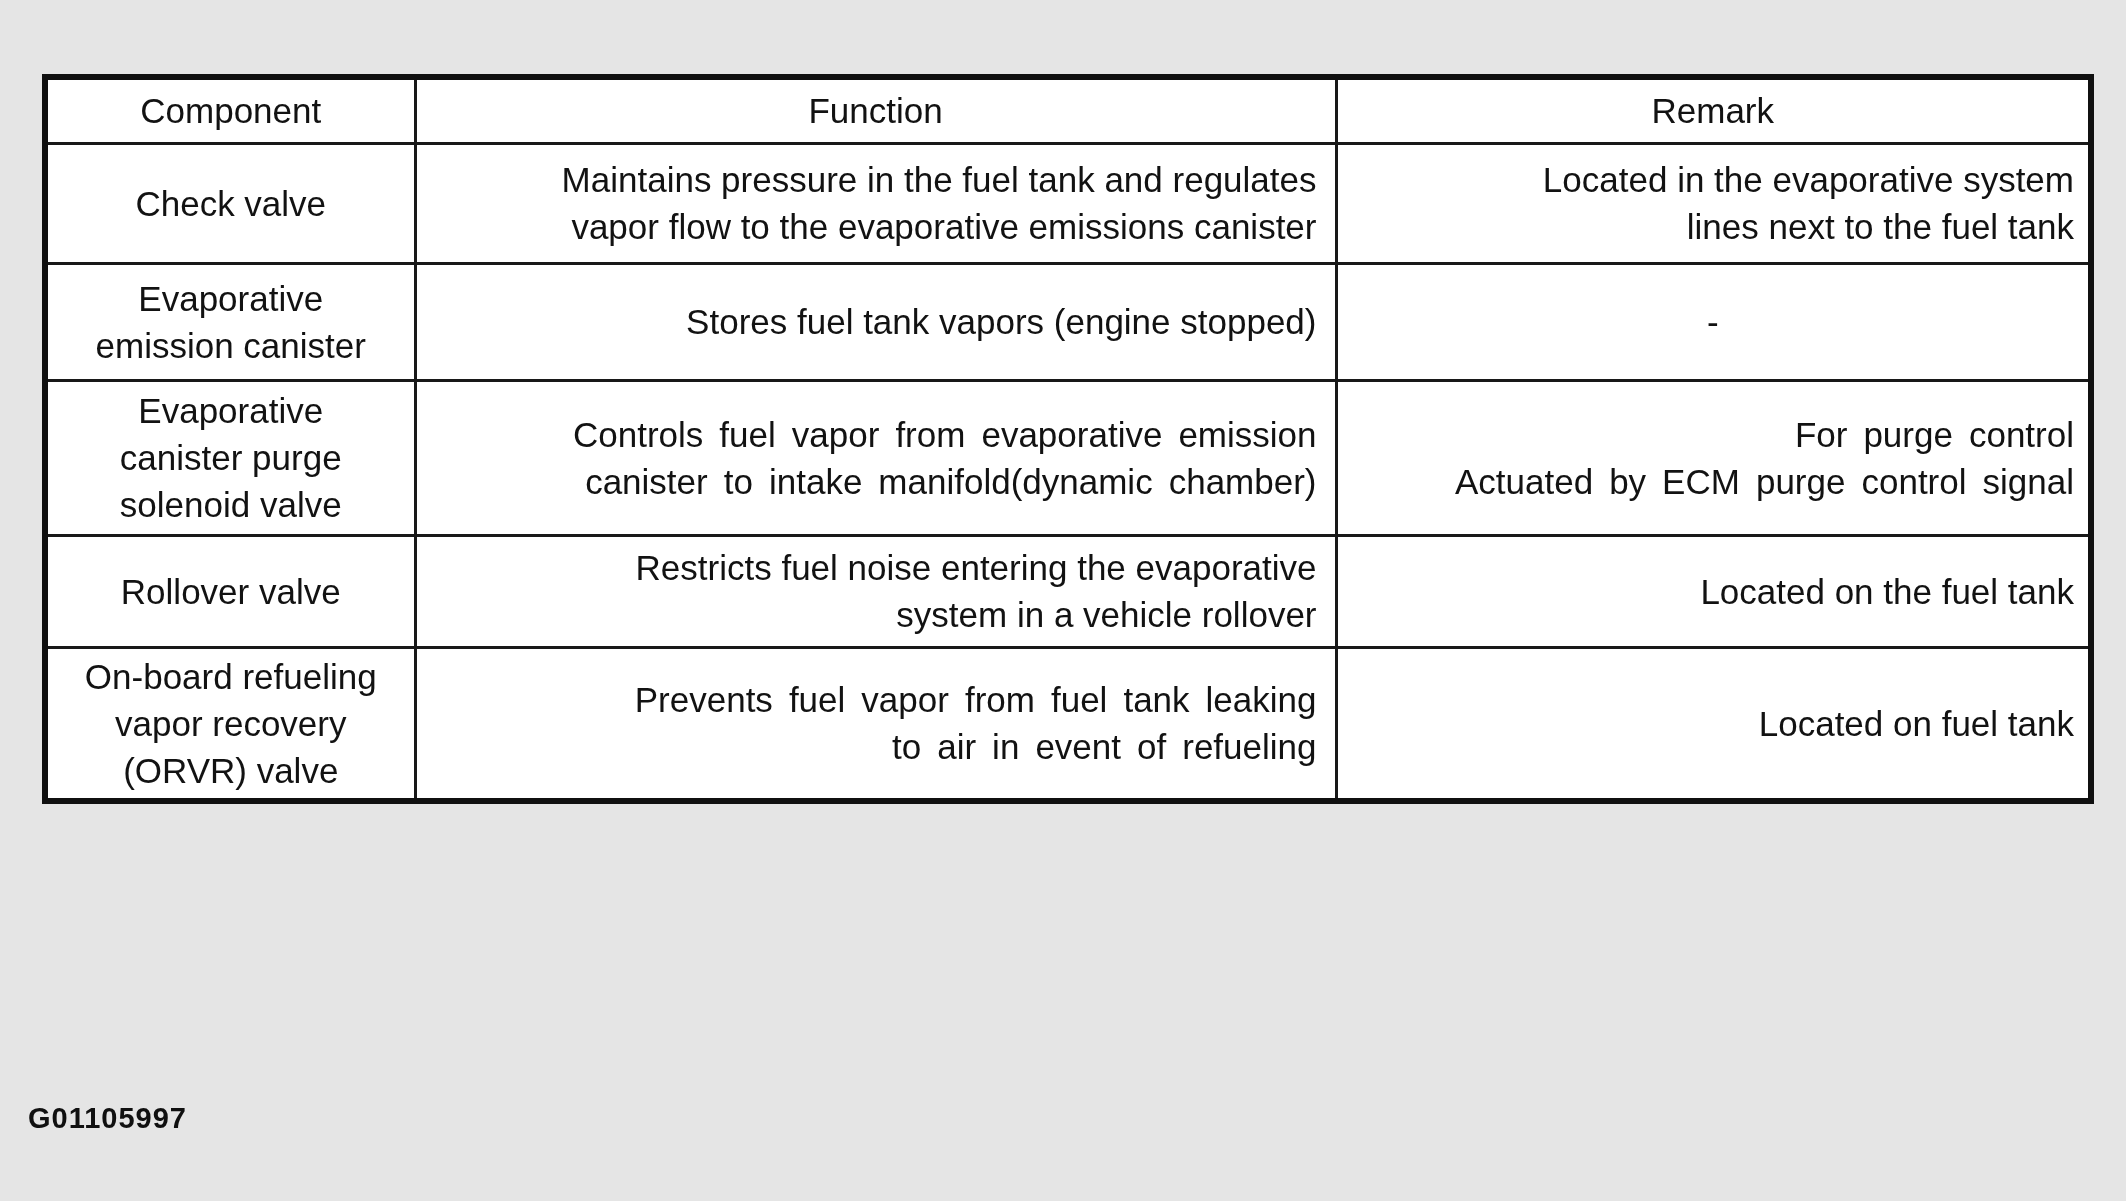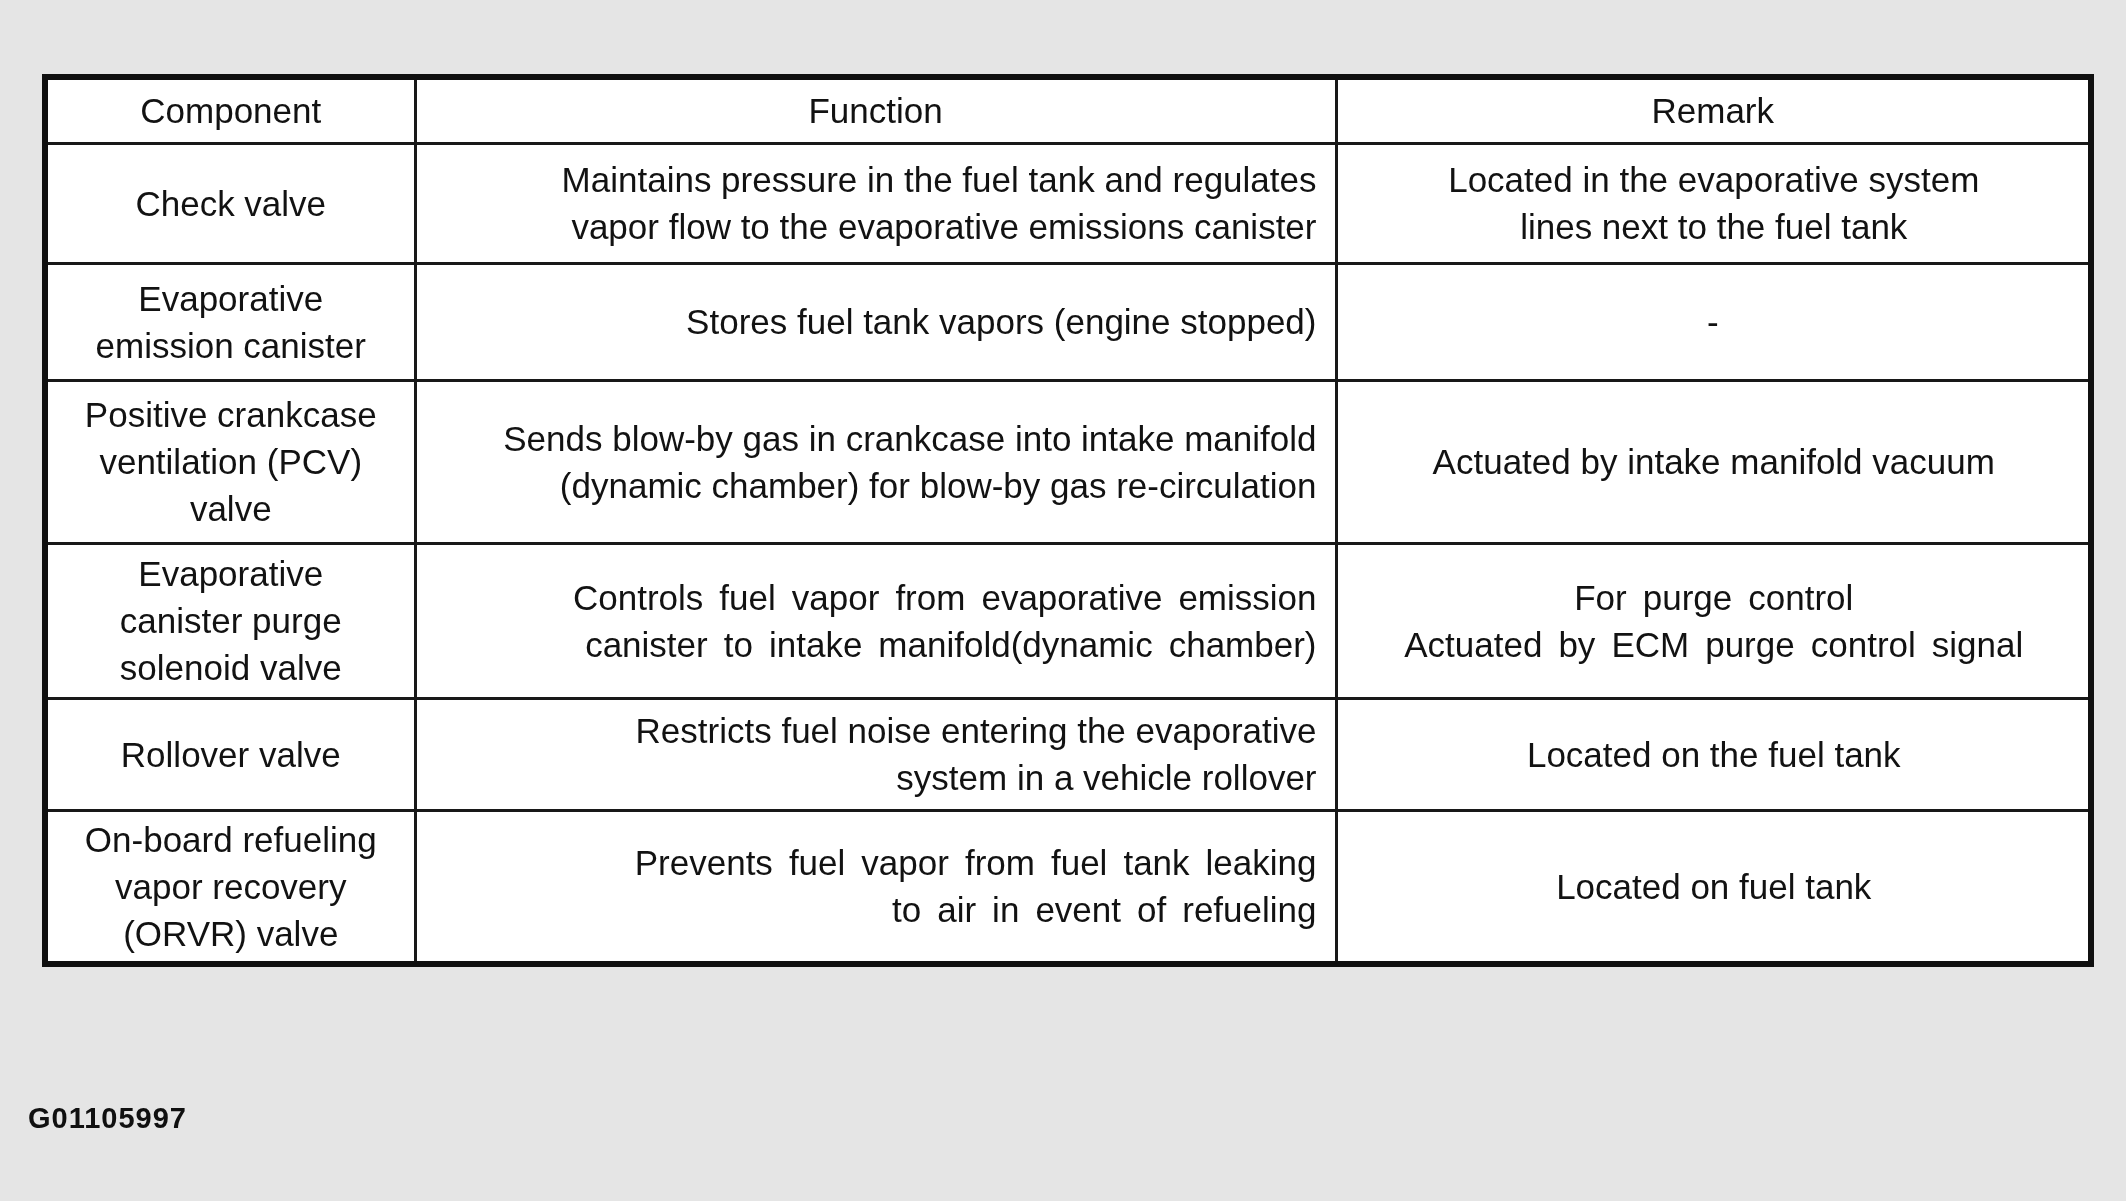--- a/index.html
+++ b/index.html
@@ -54,21 +54,21 @@
   tr.r7    { height: 152px; }
   td.comp {
     text-align: center;
     padding: 4px 10px;
   }
   td.func {
     text-align: right;
     padding: 6px 18px 6px 18px;
   }
   td.rem {
-    text-align: center;
+    text-align: right;
     padding: 6px 14px 6px 16px;
   }
   td.dash {
     text-align: center;
     padding: 6px 0;
   }
   
   .ws1 { word-spacing: 0.18em; }
   .ws2 { word-spacing: 0.42em; }
   .figure-id {
@@ -106,28 +106,20 @@
 vapor flow to the evaporative emissions canister</td>
         <td class="rem">Located in the evaporative system
 lines next to the fuel tank</td>
       </tr>
       <tr class="r2">
         <td class="comp">Evaporative
 emission canister</td>
         <td class="func">Stores fuel tank vapors (engine stopped)</td>
         <td class="rem dash">-</td>
       </tr>
-      <tr class="r3">
-        <td class="comp">Positive crankcase
-ventilation (PCV)
-valve</td>
-        <td class="func">Sends blow-by gas in crankcase into intake manifold
-(dynamic chamber) for blow-by gas re-circulation</td>
-        <td class="rem">Actuated by intake manifold vacuum</td>
-      </tr>
       <tr class="r4">
         <td class="comp">Evaporative
 canister purge
 solenoid valve</td>
         <td class="func ws1">Controls fuel vapor from evaporative emission
 canister to intake manifold(dynamic chamber)</td>
         <td class="rem ws1">For purge control
 Actuated by ECM purge control signal</td>
       </tr>
       <tr class="r6">

